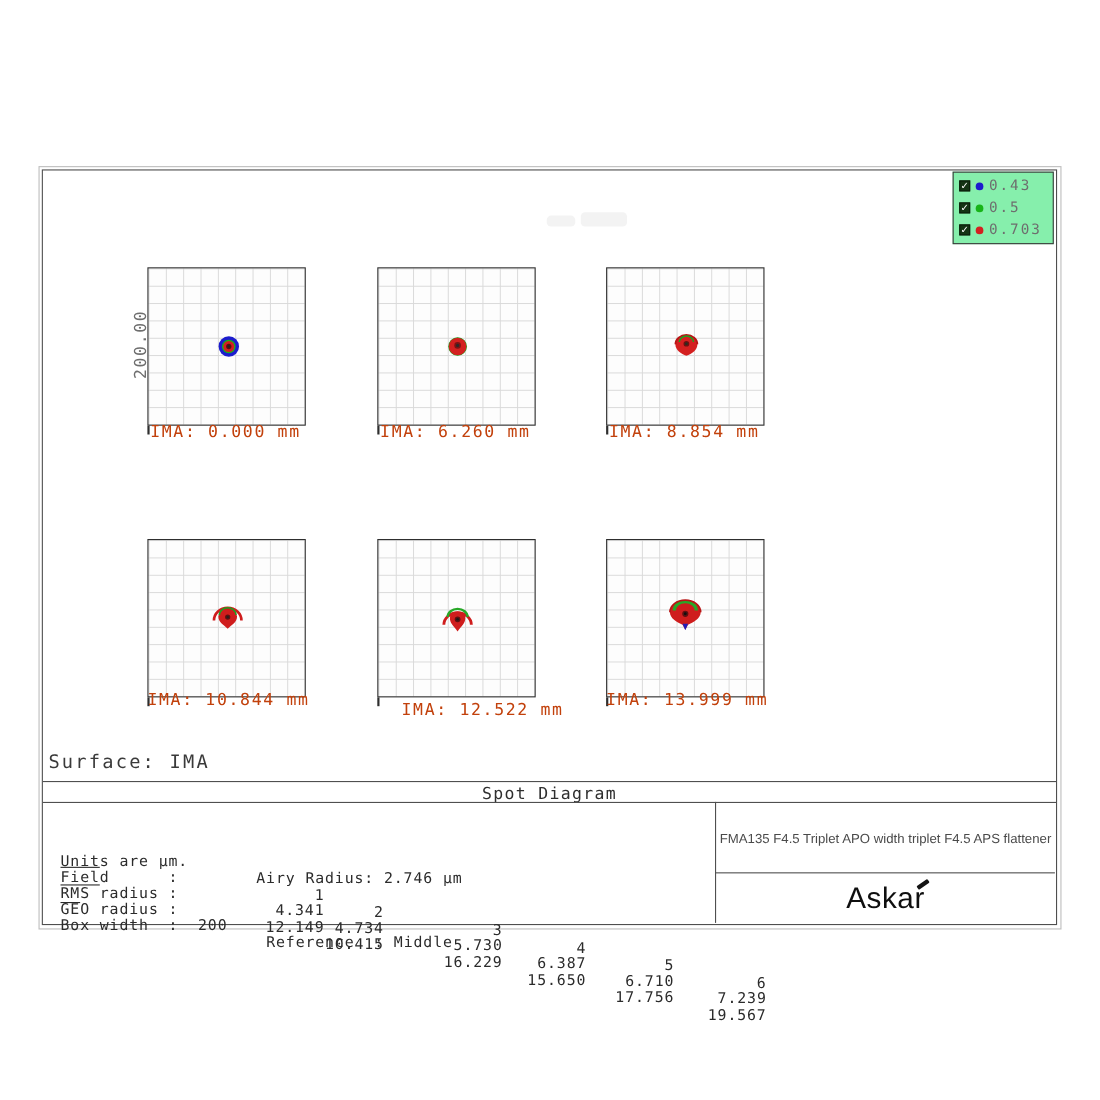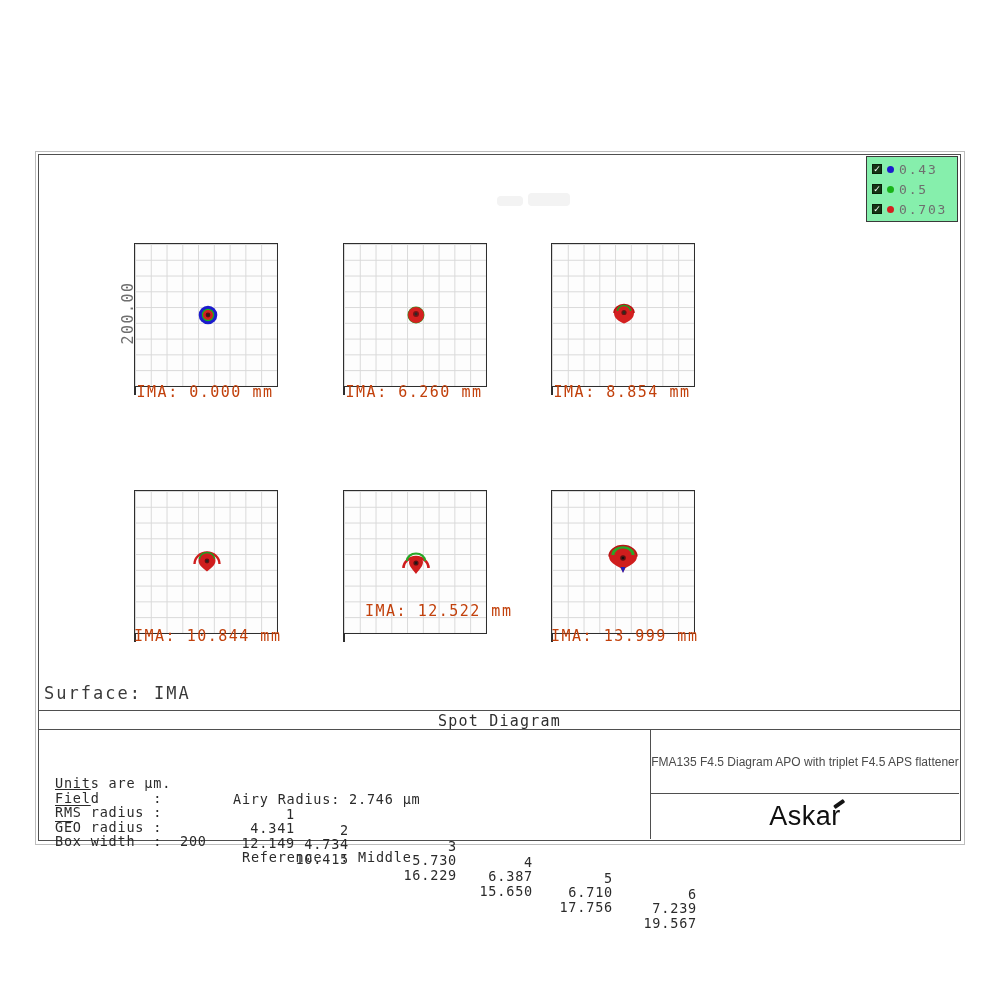--- a/index.html
+++ b/index.html
@@ -147,21 +147,21 @@
   <svg class="spot" style="left:51px;top:48px;" viewBox="-20 -20 40 40">
     <path d="M -14 -2.5 A 14 11 0 0 1 14 -2.5 C 14 3.5 7 6.5 2.5 9 L 0 13.5 L -2.5 9 C -7 6.5 -14 3.5 -14 -2.5 Z" fill="#cf1d1d"></path>
     <path d="M -10 -4 A 10 8 0 0 1 10 -4" fill="none" stroke="#28a828" stroke-width="3"></path>
     <path d="M -14 -2.5 A 14 11 0 0 1 14 -2.5" fill="none" stroke="#b81616" stroke-width="1.5"></path>
     <path d="M -2.5 8 L 0 14 L 2.5 8 Z" fill="#2020bb"></path>
     <circle cy="-1" r="2.8" fill="#5e1010"></circle>
     <circle cy="-1" r="1.3" fill="#111111"></circle>
   </svg>
 </div>
 <div class="abs ima-label mono" style="left:134px;top:627px;">IMA: 10.844 mm</div>
-<div class="abs ima-label mono" style="left:343px;top:602px;padding-left:22px;">IMA: 12.522 mm</div>
+<div class="abs ima-label mono" style="left:343px;top:636px;padding-left:22px;">IMA: 12.522 mm</div>
 <div class="abs ima-label mono" style="left:551px;top:627px;">IMA: 13.999 mm</div>
 
 <div class="abs mono" id="surface-label">Surface: IMA</div>
 <div class="abs hline" style="left:39px;top:710px;width:921px;"></div>
 <div class="abs mono" id="spot-title">Spot Diagram</div>
 <div class="abs hline" style="left:39px;top:729px;width:921px;"></div>
 
 <div class="abs mono" id="stats">
   <div class="srow" style="top:0px;text-decoration:underline;">
     <span class="slabel">Units are µm.</span>
@@ -195,18 +195,18 @@
     <span class="sv c6">19.567</span>
   </div>
   <div class="srow" style="top:58px;">
     <span class="slabel">Box width  :  200</span>
     <span class="refpos">Reference  : Middle</span>
   </div>
 </div>
 
 <div class="abs vline" style="left:650px;top:729px;height:110px;"></div>
 <div class="abs" id="desc-cell">
-  <span class="sans" id="desc-text">FMA135 F4.5 Diagram APO with triplet F4.5 APS flattener</span>
+  <span class="sans" id="desc-text">FMA135 F4.5 Triplet APO width triplet F4.5 APS flattener</span>
 </div>
 <div class="abs hline" style="left:650px;top:793px;width:309px;"></div>
 <div class="abs" id="brand-cell">
   <span class="sans" id="brand-logo"><span>Askar</span><span class="flag"></span></span>
 </div>
 
 </body></html>

